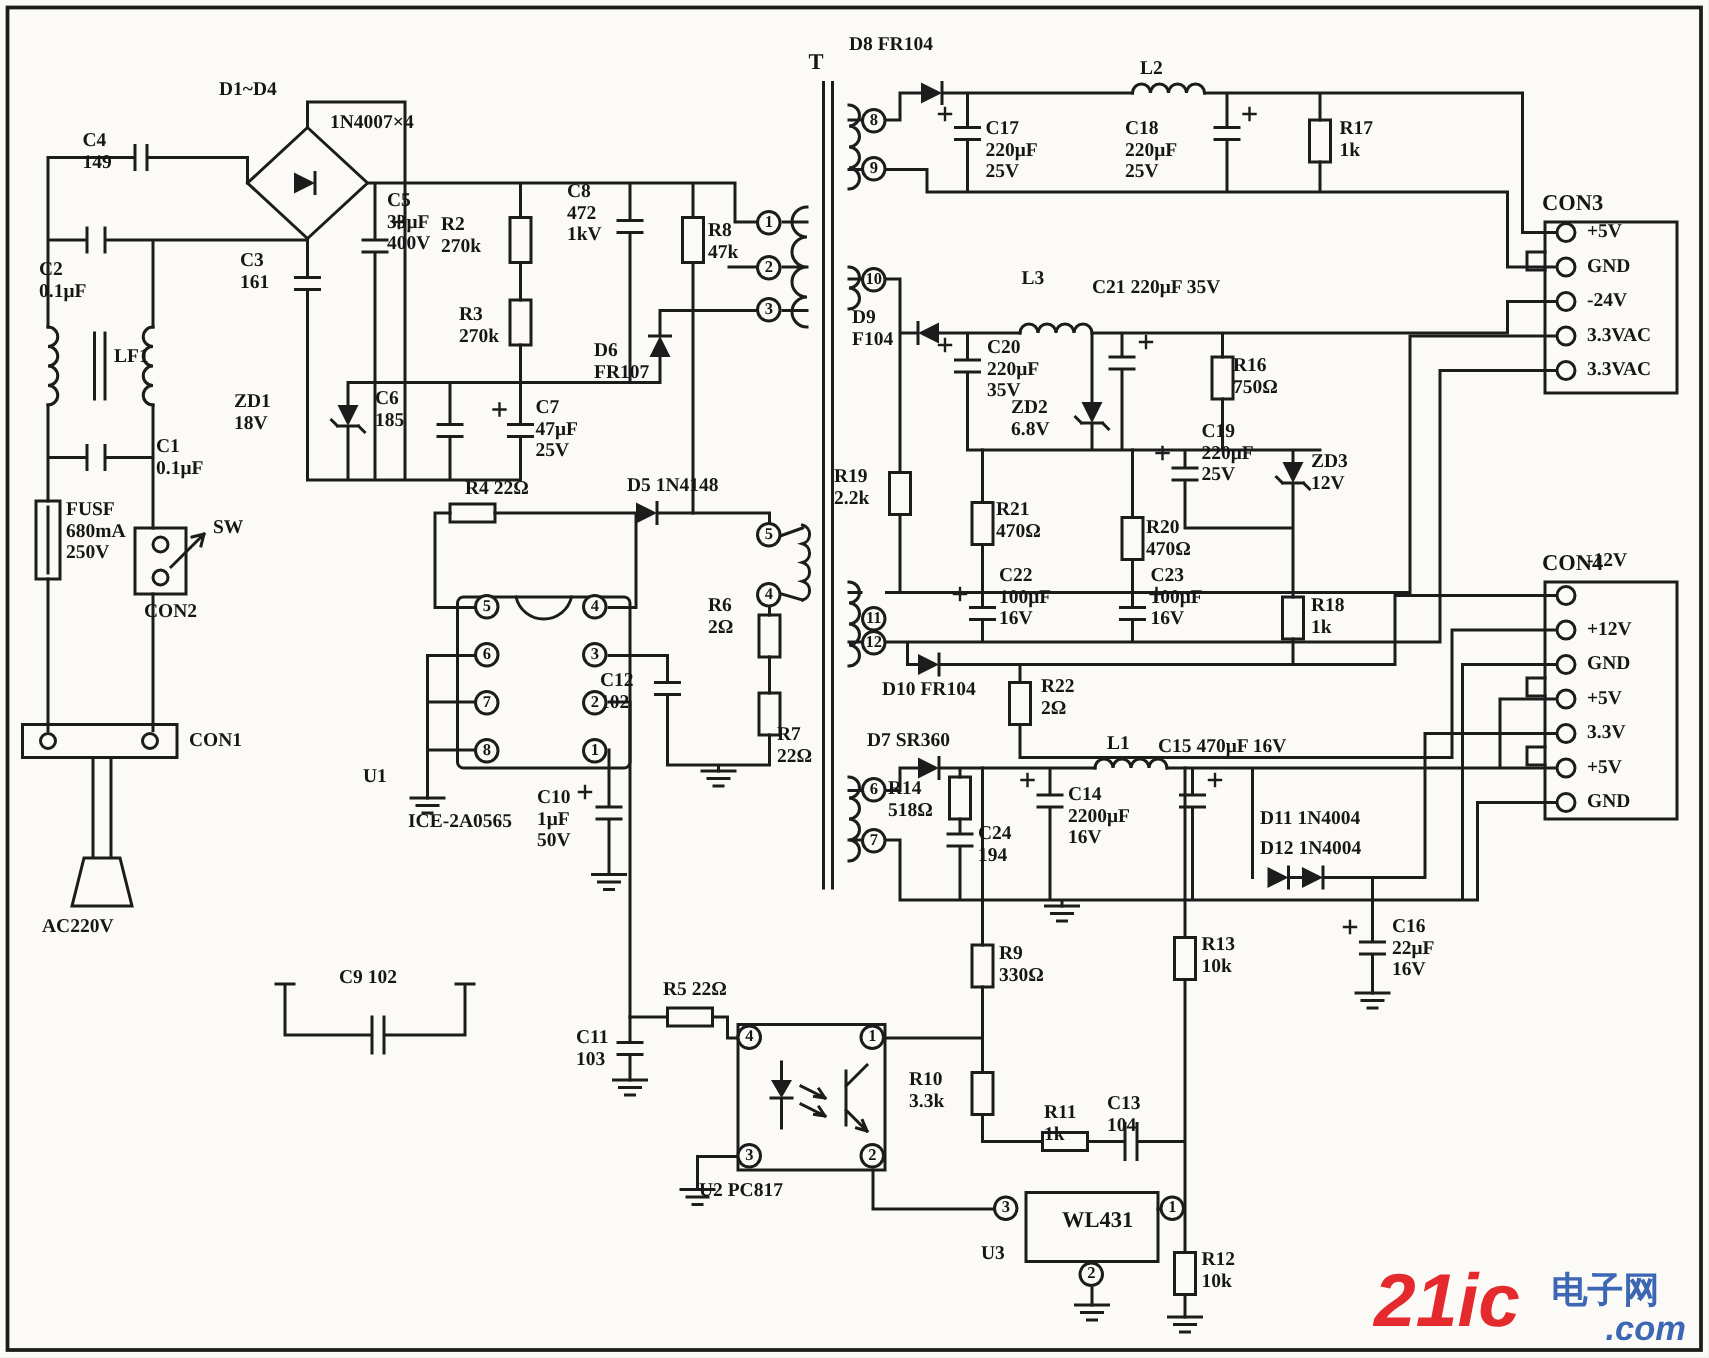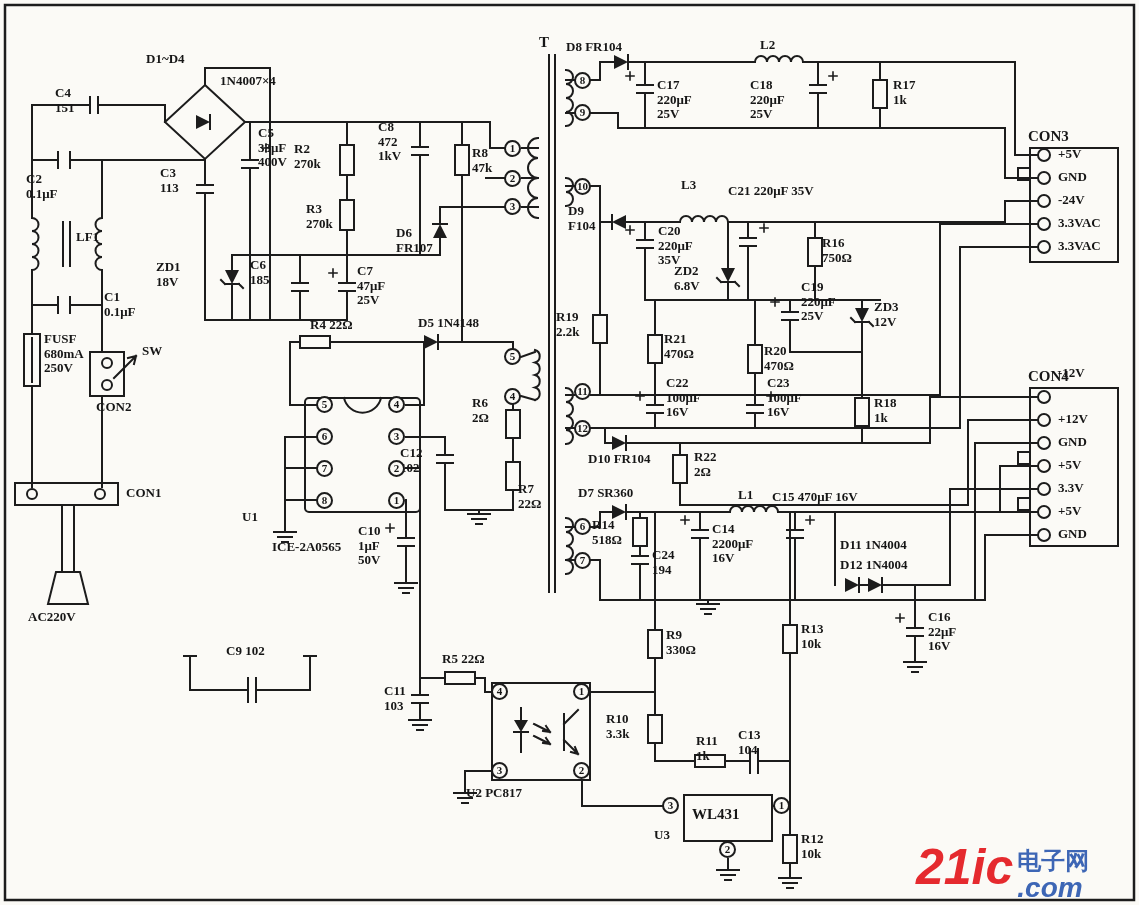--- a/index.html
+++ b/index.html
@@ -5,26 +5,26 @@
   html,body{margin:0;padding:0;background:#e8e8e8;}
   .stage{position:relative;width:1139px;height:905px;background:#fbfaf6;overflow:hidden;
          font-family:"Liberation Serif",serif;}
   svg{position:absolute;left:0;top:0;}
   .lbl{position:absolute;font:bold 13px/1.12 "Liberation Serif",serif;color:#161616;
        white-space:pre-line;letter-spacing:0;}
   .lbl.big{font-size:15px;}
   .pin{position:absolute;width:17px;height:17px;box-sizing:border-box;border:2px solid #1c1c1c;
        border-radius:50%;background:#fbfaf6;font:bold 11px/13px "Liberation Serif",serif;
        text-align:center;color:#161616;z-index:3;}
-  .wm{position:absolute;left:916px;top:844px;display:flex;align-items:flex-start;gap:4px;
+  .wm{position:absolute;left:916px;top:844px;display:flex;align-items:flex-start;gap:21px;
       font-family:"Liberation Sans",sans-serif;z-index:4;}
   .wm-brand{color:#e52a2e;font-size:50px;font-weight:bold;font-style:italic;line-height:.95;}
   .wm-col{display:flex;flex-direction:column;color:#3d66b5;font-weight:bold;line-height:1.05;padding-top:4px;}
   .wm-cn{font-size:24px;}
-  .wm-com{font-size:28px;font-style:italic;}
+  .wm-com{font-size:23px;font-style:italic;margin-left:36px;}
 </style>
 </head>
 <body>
 
 <div class="stage">
 
 <svg width="1139" height="905" viewBox="0 0 1139 905" stroke="#1c1c1c" stroke-width="2" fill="none" stroke-linecap="square">
 
   <rect x="5" y="5" width="1129" height="895" stroke-width="2.5"></rect>
 
@@ -238,28 +238,28 @@
         <circle cx="1044" cy="420" r="6"></circle>
         <circle cx="1044" cy="443" r="6"></circle>
     <circle cx="1044" cy="466" r="6"></circle>
         <circle cx="1044" cy="489" r="6"></circle>
         <circle cx="1044" cy="512" r="6"></circle>
     <circle cx="1044" cy="535" r="6"></circle>
   </g>
 </svg>
 
 <div class="lbl" style="left:55px;top:86px">C4
-151</div>
+149</div>
 <div class="lbl" style="left:146px;top:52px">D1~D4</div>
 <div class="lbl" style="left:220px;top:74px">1N4007×4</div>
 <div class="lbl" style="left:258px;top:126px">C5
 33μF
 400V</div>
 <div class="lbl" style="left:160px;top:166px">C3
-113</div>
+161</div>
 <div class="lbl" style="left:26px;top:172px">C2
 0.1μF</div>
 <div class="lbl" style="left:76px;top:230px">LF1</div>
 <div class="lbl" style="left:104px;top:290px">C1
 0.1μF</div>
 <div class="lbl" style="left:156px;top:260px">ZD1
 18V</div>
 <div class="lbl" style="left:250px;top:258px">C6
 185</div>
 <div class="lbl" style="left:44px;top:332px">FUSF
@@ -292,21 +292,21 @@
 <div class="lbl" style="left:518px;top:482px">R7
 22Ω</div>
 <div class="lbl" style="left:242px;top:510px">U1</div>
 <div class="lbl" style="left:272px;top:540px">ICE-2A0565</div>
 <div class="lbl" style="left:358px;top:524px">C10
 1μF
 50V</div>
 <div class="lbl" style="left:226px;top:644px">C9 102</div>
 <div class="lbl big" style="left:539px;top:34px">T</div>
 
-<div class="lbl" style="left:566px;top:40px">D8 FR104</div>
+<div class="lbl" style="left:566px;top:22px">D8 FR104</div>
 <div class="lbl" style="left:657px;top:78px">C17
 220μF
 25V</div>
 <div class="lbl" style="left:760px;top:38px">L2</div>
 <div class="lbl" style="left:750px;top:78px">C18
 220μF
 25V</div>
 <div class="lbl" style="left:893px;top:78px">R17
 1k</div>
 <div class="lbl" style="left:568px;top:204px">D9
@@ -366,21 +366,21 @@
 <div class="lbl" style="left:384px;top:684px">C11
 103</div>
 <div class="lbl" style="left:466px;top:786px">U2 PC817</div>
 <div class="lbl" style="left:606px;top:712px">R10
 3.3k</div>
 <div class="lbl" style="left:696px;top:734px">R11
 1k</div>
 <div class="lbl" style="left:738px;top:728px">C13
 104</div>
 <div class="lbl" style="left:654px;top:828px">U3</div>
-<div class="lbl big" style="left:692px;top:806px">WL431</div>
+<div class="lbl big" style="left:708px;top:806px">WL431</div>
 <div class="lbl" style="left:801px;top:832px">R12
 10k</div>
 
 <div class="lbl big" style="left:1028px;top:128px">CON3</div>
 <div class="lbl" style="left:1058px;top:147px">+5V</div>
 <div class="lbl" style="left:1058px;top:170px">GND</div>
 <div class="lbl" style="left:1058px;top:193px">-24V</div>
 <div class="lbl" style="left:1058px;top:216px">3.3VAC</div>
 <div class="lbl" style="left:1058px;top:239px">3.3VAC</div>
 <div class="lbl big" style="left:1028px;top:368px">CON4</div>
@@ -393,21 +393,21 @@
 <div class="lbl" style="left:1058px;top:527px">GND</div>
 
 <span class="pin" style="left:504px;top:140px">1</span>
 <span class="pin" style="left:504px;top:170px">2</span>
 <span class="pin" style="left:504px;top:198px">3</span>
 <span class="pin" style="left:574px;top:72px">8</span>
 <span class="pin" style="left:574px;top:104px">9</span>
 <span class="pin" style="left:574px;top:178px">10</span>
 <span class="pin" style="left:504px;top:348px">5</span>
 <span class="pin" style="left:504px;top:388px">4</span>
-<span class="pin" style="left:574px;top:383px">11</span>
+<span class="pin" style="left:574px;top:404px">11</span>
 <span class="pin" style="left:574px;top:420px">12</span>
 <span class="pin" style="left:574px;top:518px">6</span>
 <span class="pin" style="left:574px;top:552px">7</span>
 <span class="pin" style="left:316px;top:396px">5</span>
 <span class="pin" style="left:316px;top:428px">6</span>
 <span class="pin" style="left:316px;top:460px">7</span>
 <span class="pin" style="left:316px;top:492px">8</span>
 <span class="pin" style="left:388px;top:396px">4</span>
 <span class="pin" style="left:388px;top:428px">3</span>
 <span class="pin" style="left:388px;top:460px">2</span>

